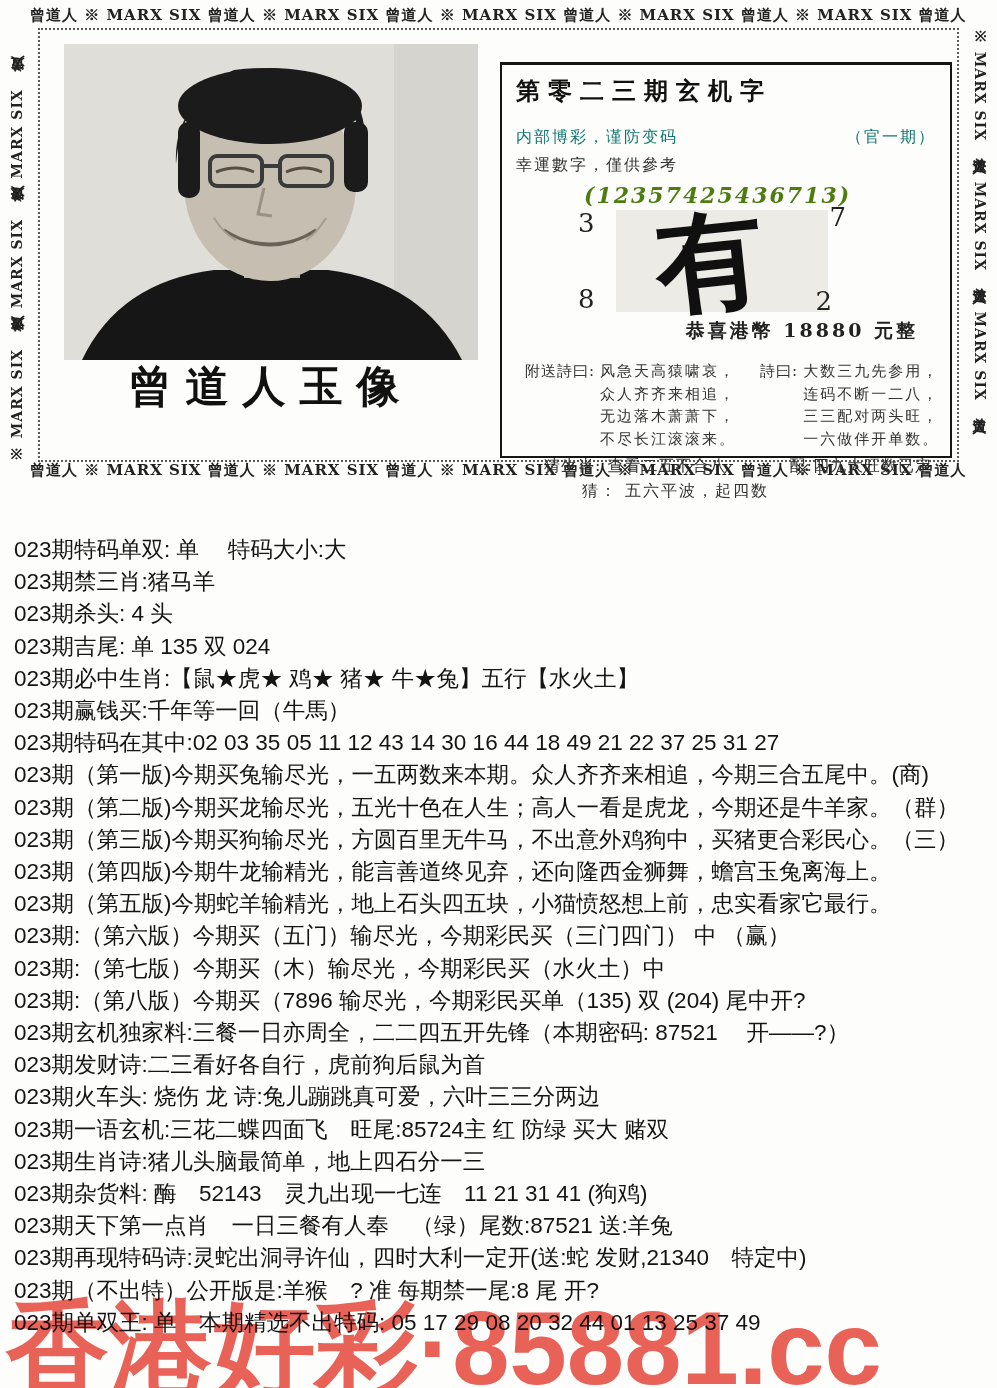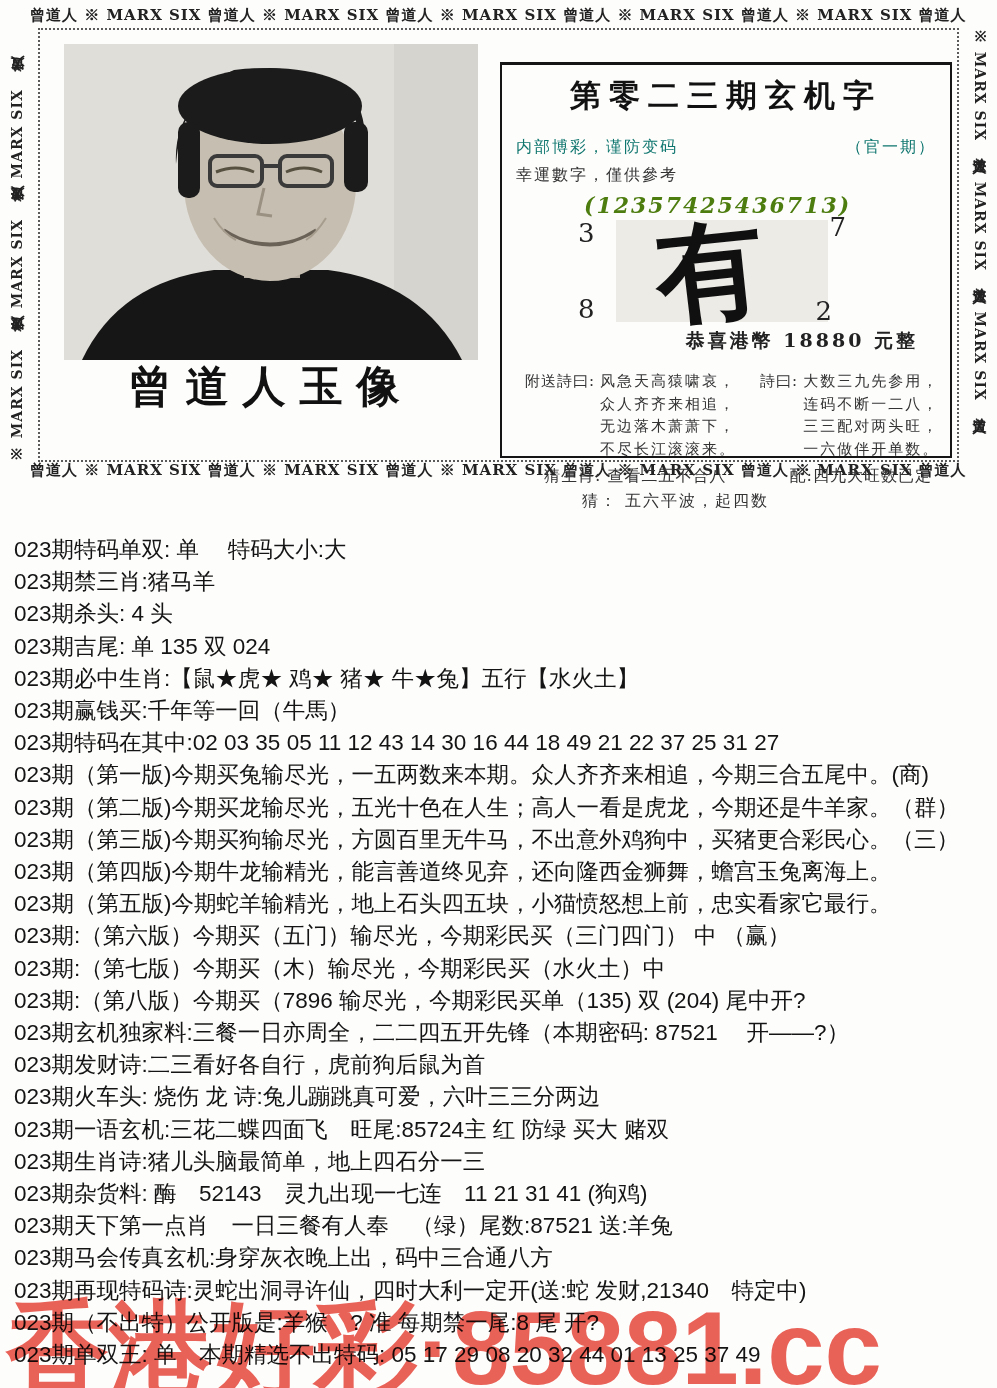--- a/index.html
+++ b/index.html
@@ -22,21 +22,21 @@
   
   .photo{position:absolute;left:64px;top:44px;width:414px;height:316px;background:#e3e1dd;}
   .caption{position:absolute;left:64px;top:358px;width:414px;text-align:center;
            font-family:"DejaVu Serif",serif;font-weight:bold;font-size:43px;letter-spacing:14px;color:#111;}
   .notes{position:absolute;left:72px;top:409px;width:420px;font-size:14.5px;line-height:21px;
          color:#222;letter-spacing:1px;font-family:"DejaVu Serif",serif;}
 
   
   .panel{position:absolute;left:500px;top:62px;width:452px;height:396px;border:2px solid #151515;
          border-top-width:3px;box-sizing:border-box;padding:6px 14px;font-family:"DejaVu Serif",serif;}
-  .p-title{font-size:31px;font-weight:bold;letter-spacing:8px;text-align:center;margin:4px 0 10px;color:#111;}
+  .p-title{font-size:24px;font-weight:bold;letter-spacing:8px;text-align:left;margin:4px 0 10px;color:#111;}
   .p-row1{display:flex;justify-content:space-between;font-size:16px;color:#0f766e;letter-spacing:2px;margin-top:20px;}
   .p-row2{font-size:16px;margin-top:7px;color:#333;letter-spacing:2px;}
   .p-nums{font-size:22px;font-weight:bold;margin:6px 0 0 68px;letter-spacing:2px;color:#4d7c0f;font-style:italic;}
   .glyph-area{position:relative;height:102px;margin:2px 0 4px 48px;width:330px;}
   .g-bg{position:absolute;left:52px;top:0;width:212px;height:102px;background:#edebe6;}
   .g-char{position:absolute;left:92px;top:-20px;font-size:108px;font-weight:bold;color:#101010;
           transform:rotate(-6deg);font-family:"DejaVu Serif",serif;}
   .corner{position:absolute;font-size:26px;color:#222;}
   .c-tl{left:14px;top:-2px;}  .c-tr{right:48px;top:-8px;}
   .c-bl{left:14px;bottom:-2px;} .c-br{right:62px;bottom:-4px;}
@@ -157,21 +157,20 @@
     <div class="line">023期:（第六版）今期买（五门）输尽光，今期彩民买（三门四门） 中 （赢）</div>
     <div class="line">023期:（第七版）今期买（木）输尽光，今期彩民买（水火土）中</div>
     <div class="line">023期:（第八版）今期买（7896 输尽光，今期彩民买单（135) 双 (204) 尾中开?</div>
     <div class="line">023期玄机独家料:三餐一日亦周全，二二四五开先锋（本期密码: 87521　 开——?）</div>
     <div class="line">023期发财诗:二三看好各自行，虎前狗后鼠为首</div>
     <div class="line">023期火车头: 烧伤 龙 诗:兔儿蹦跳真可爱，六叶三三分两边</div>
     <div class="line">023期一语玄机:三花二蝶四面飞　旺尾:85724主 红 防绿 买大 赌双</div>
     <div class="line">023期生肖诗:猪儿头脑最简单，地上四石分一三</div>
     <div class="line">023期杂货料: 酶　52143　灵九出现一七连　11 21 31 41 (狗鸡)</div>
     <div class="line">023期天下第一点肖　一日三餐有人奉　（绿）尾数:87521 送:羊兔</div>
-    <div class="line">023期马会传真玄机:身穿灰衣晚上出，码中三合通八方</div>
     <div class="line">023期再现特码诗:灵蛇出洞寻许仙，四时大利一定开(送:蛇 发财,21340　特定中)</div>
     <div class="line">023期（不出特）公开版是:羊猴　? 准 每期禁一尾:8 尾 开?</div>
     <div class="line">023期单双王: 单　本期精选不出特码: 05 17 29 08 20 32 44 01 13 25 37 49</div>
   </div>
 
   <div class="watermark">香港好彩·85881.cc</div>
 
 </div>
 
 </body></html>

